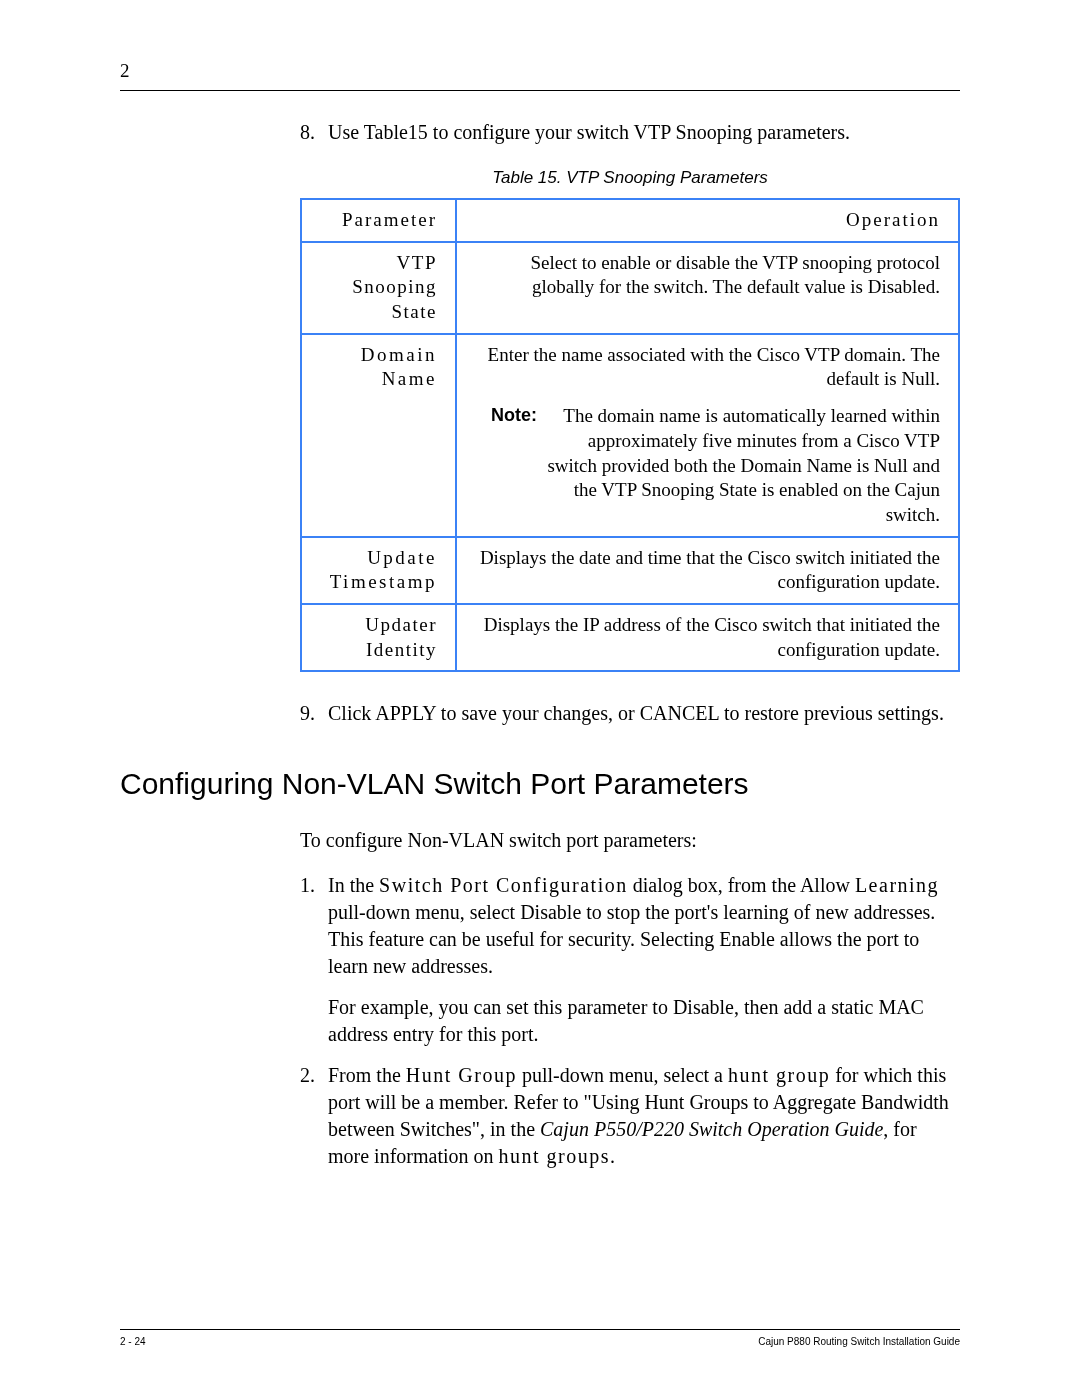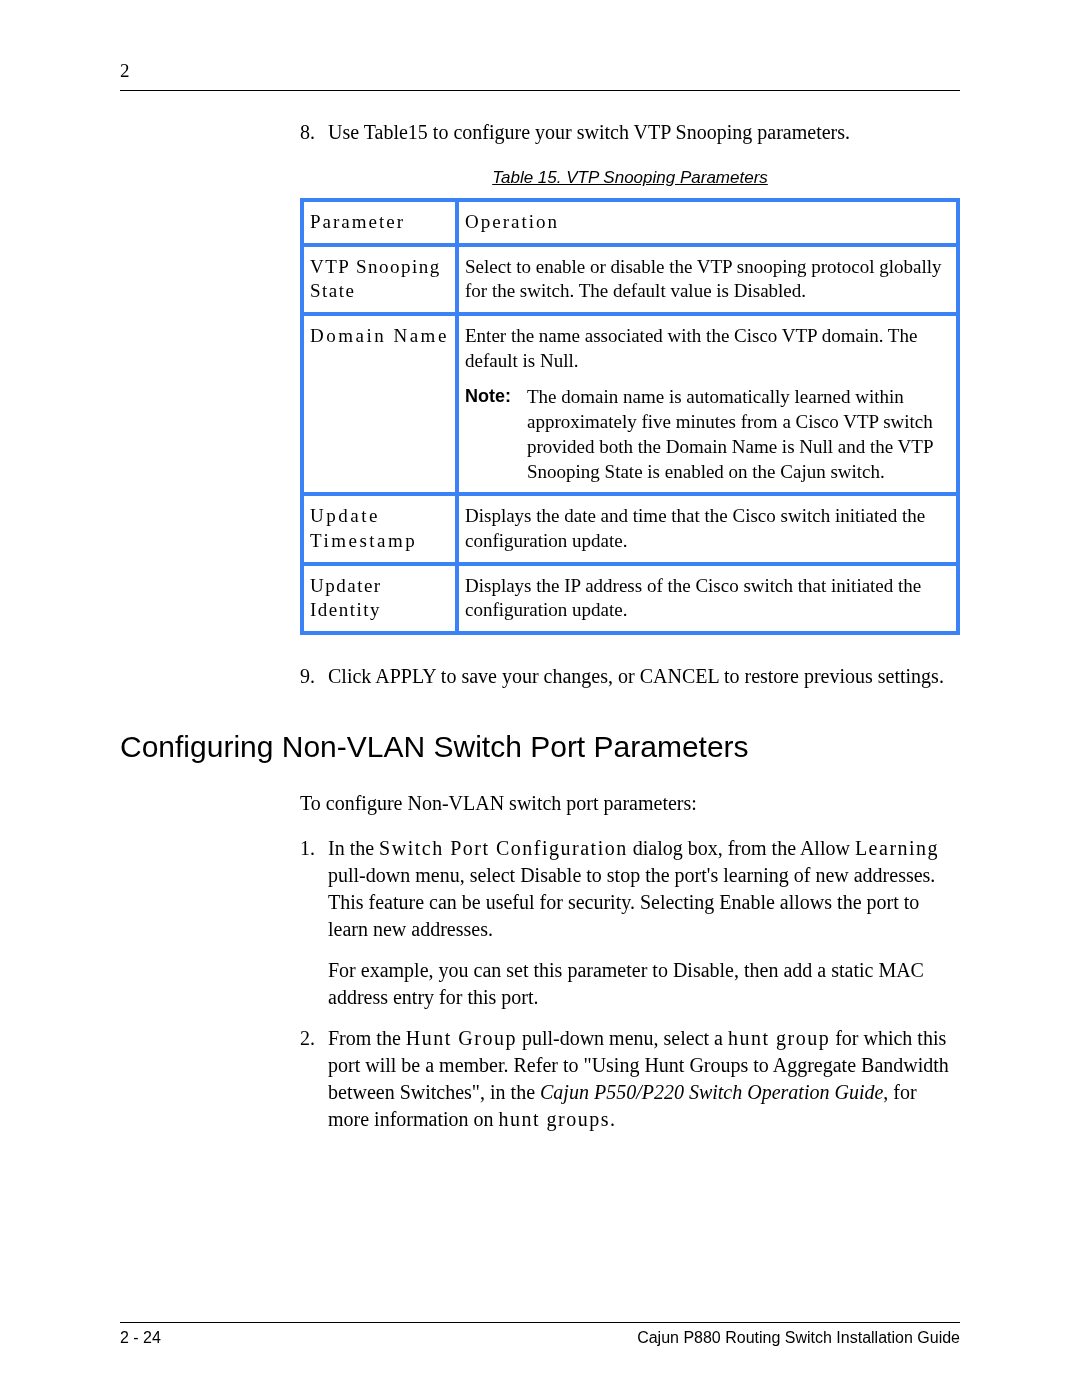--- a/index.html
+++ b/index.html
@@ -54,34 +54,33 @@
   .spaced { letter-spacing: 1.5px; border-radius: 22px; }
   .spaced-wide { letter-spacing: 2.5px; }
   .italic { font-style: italic; text-align: right; }
 
   .table-caption {
     text-align: center;
     font-style: italic;
     font-family: Arial, Helvetica, sans-serif;
     font-size: 17px;
     margin: 22px 0 10px 0;
-    text-decoration: underline;
   }
 
   table.params {
     border-collapse: collapse;
     width: 100%;
     font-size: 19px;
     table-layout: fixed;
   }
   table.params th, table.params td {
-    border: 4px solid #3b82f6;
-    padding: 8px 6px;
+    border: 2px solid #3b82f6;
+    padding: 8px 18px;
     vertical-align: top;
-    text-align: left;
+    text-align: right;
     line-height: 1.3;
   }
   table.params th {
     font-weight: normal;
     letter-spacing: 2px;
   }
   table.params col.c1 { width: 155px; }
 
   .note-block {
     display: flex;
@@ -104,21 +103,21 @@
 
   .footer-rule {
     border: none;
     border-top: 1px solid #000;
     margin: 0;
   }
   .footer-row {
     display: flex;
     justify-content: space-between;
     font-family: Arial, Helvetica, sans-serif;
-    font-size: 16px;
+    font-size: 10px;
     padding-top: 6px;
   }
 </style>
 </head>
 <body>
 
 <div class="page">
 
   <div class="header-row">
     <span class="chapter-num">2</span>

